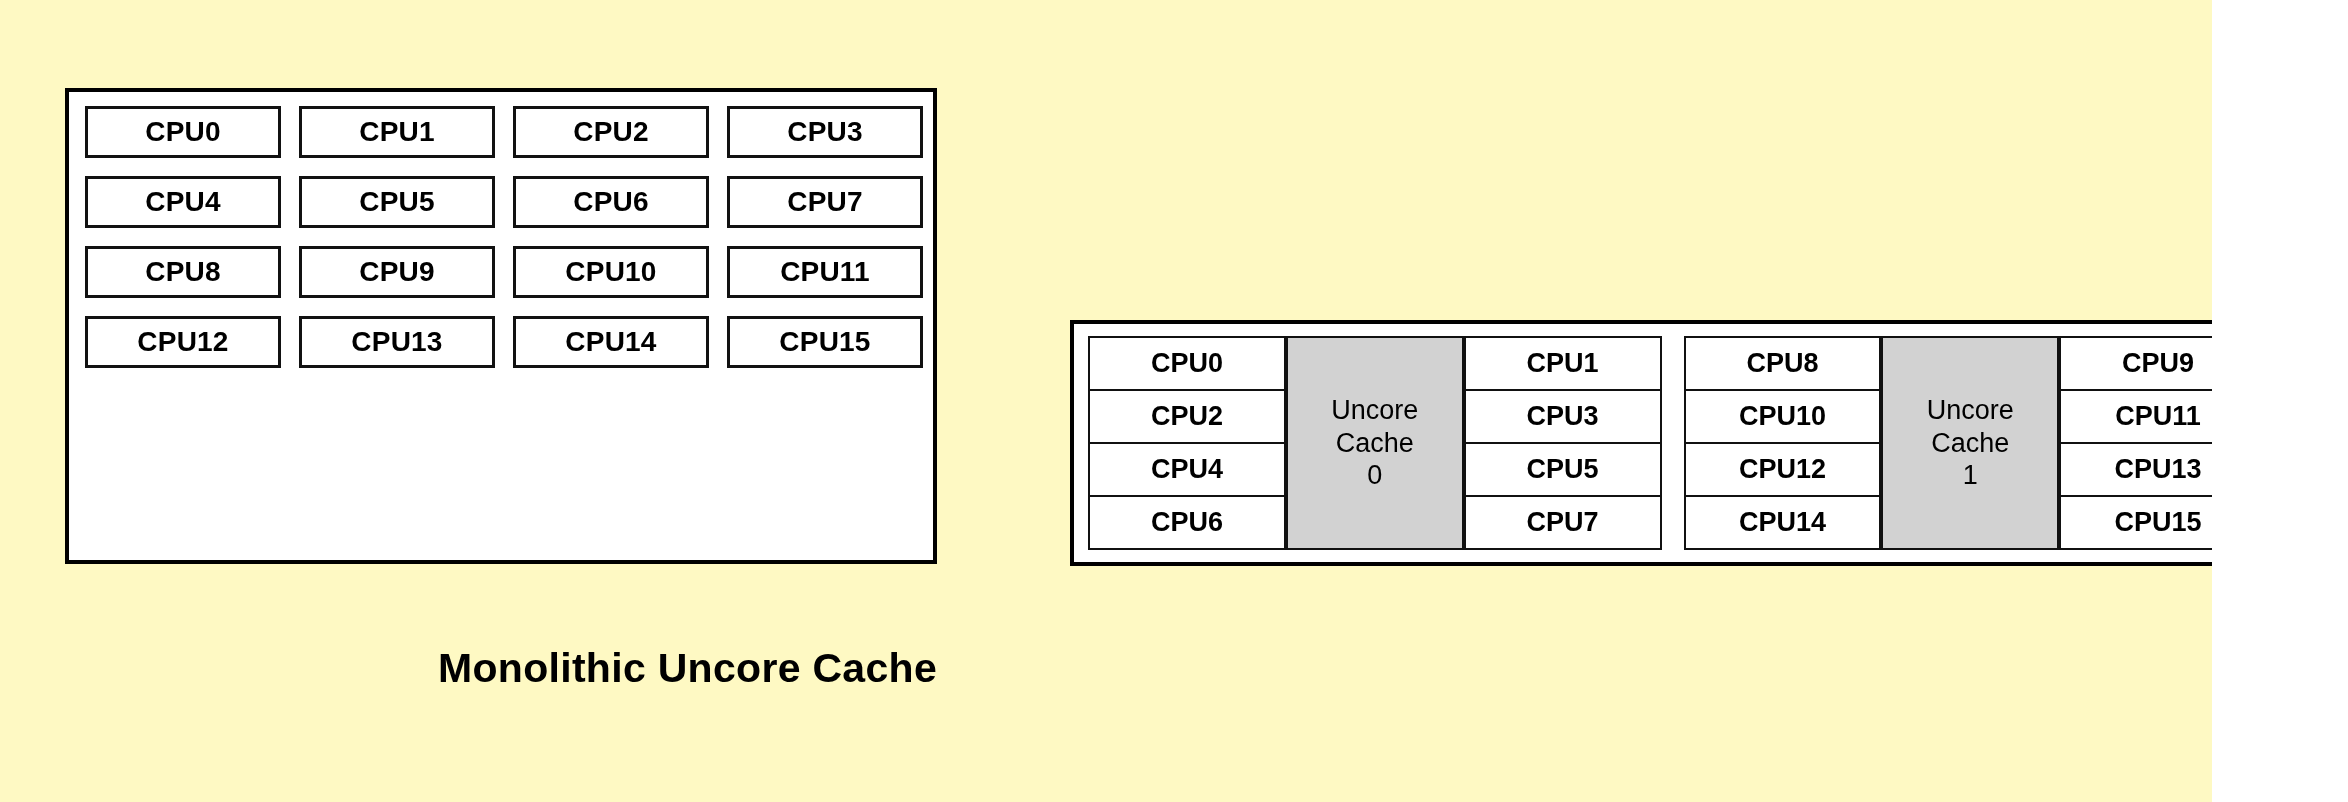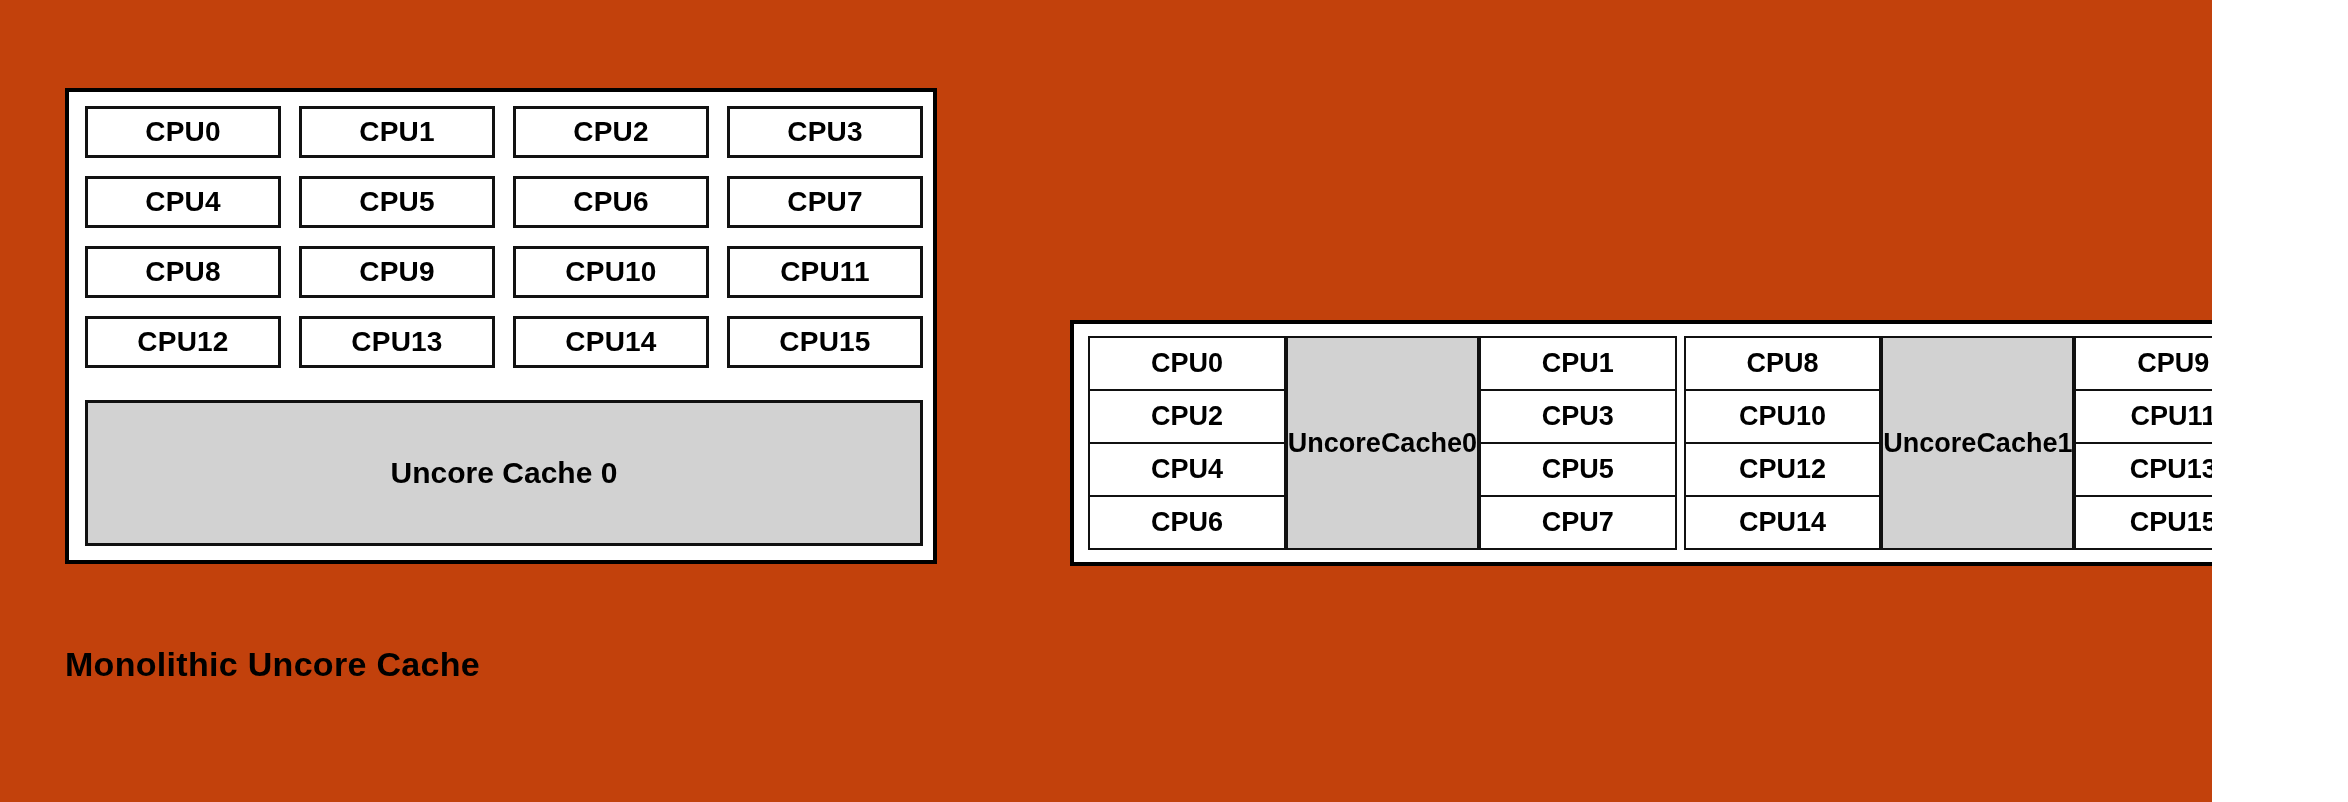--- a/index.html
+++ b/index.html
@@ -8,21 +8,21 @@
     background: #ffffff;
   }
   body {
     font-family: "Liberation Sans", sans-serif;
     color: #000000;
   }
   #canvas {
     position: relative;
     width: 2212px;
     height: 802px;
-    background: #c2410c;
+    background: #fef9c3;
     overflow: hidden;
   }
 
   
   .diagram-frame {
     position: absolute;
     box-sizing: border-box;
     border: 4px solid #000000;
     background: #ffffff;
   }
@@ -116,36 +116,36 @@
     font-weight: bold;
     white-space: nowrap;
   }
   .cpu-cell:first-child { margin-top: 0; }
   .cluster-cache {
     flex: 1 1 0;
     box-sizing: border-box;
     border: 2px solid #111111;
     background: #d2d2d2;
     display: flex;
-    flex-direction: row;
+    flex-direction: column;
     align-items: center;
     justify-content: center;
     font-size: 27px;
-    font-weight: bold;
+    font-weight: normal;
     line-height: 1.22;
     text-align: center;
     white-space: nowrap;
   }
 
   
   .caption {
     position: absolute;
-    font-size: 34px;
-    font-weight: bold;
-    text-align: left;
+    font-size: 41px;
+    font-weight: bold;
+    text-align: right;
     white-space: nowrap;
     letter-spacing: 0.3px;
   }
   #caption-monolithic {
     left: 65px;
     top: 645px;
     width: 872px;
   }
   #caption-split {
     left: 1070px;
@@ -172,21 +172,20 @@
       <div class="cpu-box">CPU8</div>
       <div class="cpu-box">CPU9</div>
       <div class="cpu-box">CPU10</div>
       <div class="cpu-box">CPU11</div>
       <div class="cpu-box">CPU12</div>
       <div class="cpu-box">CPU13</div>
       <div class="cpu-box">CPU14</div>
       <div class="cpu-box">CPU15</div>
     </div>
 
-    <div id="mono-uncore-cache">Uncore Cache 0</div>
   </div>
 
   <div class="caption" id="caption-monolithic">Monolithic Uncore Cache</div>
 
   <div class="diagram-frame" id="split-diagram">
     <div id="split-clusters">
 
       <div class="cluster">
         <div class="cpu-column">
           <div class="cpu-cell">CPU0</div>

